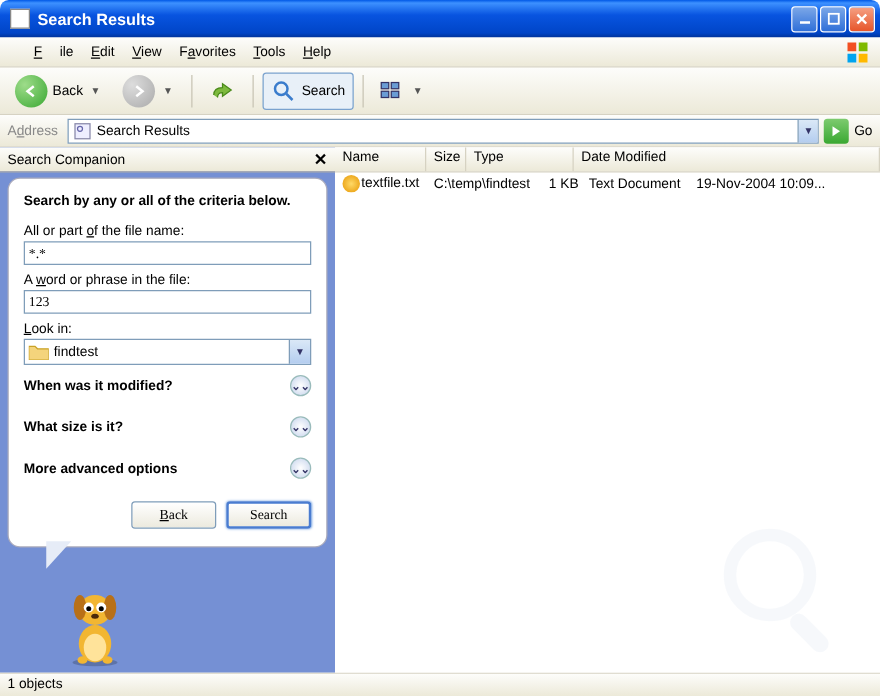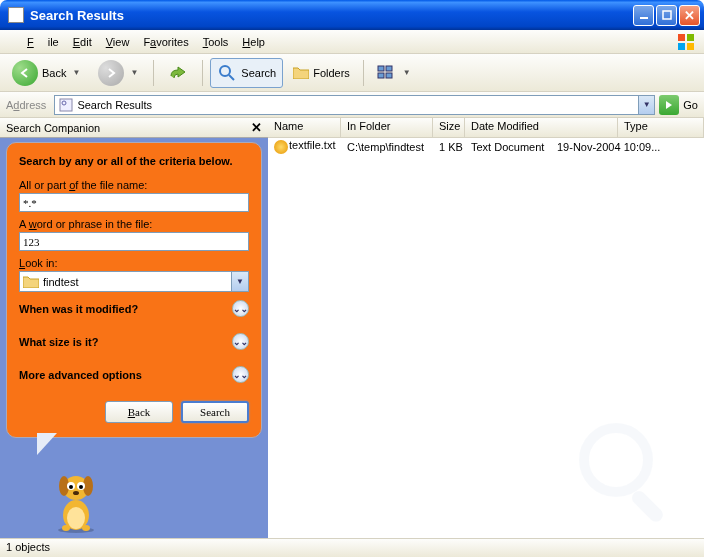--- a/index.html
+++ b/index.html
@@ -31,21 +31,21 @@
 .addr-label { color: #888; padding-right:4px;}
 .addr-input { flex:1; height: 20px; border: 1px solid #7f9db9; background: #fff; display:flex; align-items:center; padding:0 4px; position:relative;}
 .addr-drop { width:16px; height:18px; background:linear-gradient(to bottom,#dae8f7,#b4cdef); border-left:1px solid #7f9db9; display:flex;align-items:center;justify-content:center; position:absolute; right:0; top:0;}
 .go-btn { width:20px; height:20px; background: linear-gradient(to bottom,#7dcb6f,#3aa832); border-radius:3px; display:flex;align-items:center;justify-content:center; color:#fff;}
 
 .content { display: flex; height: 420px; }
 .companion { width: 268px; background: #7590d4; display:flex; flex-direction:column;}
 .comp-header { background: linear-gradient(to bottom,#fdfdfb,#ece9d8); height: 20px; display:flex; align-items:center; padding: 0 6px; border-bottom:1px solid #aaa;}
 .comp-header .comp-title { flex:1;}
 .comp-close { font-family: Arial; font-weight:bold; cursor:default; font-size:13px;}
-.balloon { margin: 4px 6px 0 6px; background: #f97316; border: 1px solid #aab; border-radius: 10px; padding: 12px 12px 14px 12px; position:relative;}
+.balloon { margin: 4px 6px 0 6px; background: #ffffff; border: 1px solid #aab; border-radius: 10px; padding: 12px 12px 14px 12px; position:relative;}
 .balloon h4 { font-size: 11px; margin-bottom: 12px;}
 .fld-label { font-size: 11px; margin: 6px 0 2px 0;}
 .fld-input { width: 100%; height: 19px; border: 1px solid #7f9db9; padding: 0 3px; font-family:Tahoma; font-size:11px;}
 .fld-select { width: 100%; height: 21px; border:1px solid #7f9db9; background:#fff; display:flex; align-items:center; padding:0 3px; position:relative;}
 .fld-select .drop{ position:absolute; right:0; top:0; width:17px; height:19px; background:linear-gradient(to bottom,#dae8f7,#b4cdef); border-left:1px solid #7f9db9; display:flex;align-items:center;justify-content:center;}
 .expand-row { display:flex; align-items:center; justify-content:space-between; font-weight:bold; padding: 8px 0;}
 .expand-btn { width:17px; height:17px; border-radius:50%; background: radial-gradient(circle,#fff,#c5d3ec); border:1px solid #9bb; display:flex;align-items:center;justify-content:center; font-size:9px; color:#336;}
 .btn-row { display:flex; justify-content:flex-end; gap:8px; margin-top:10px;}
 .winbtn { min-width:68px; height:22px; border:1px solid #7f9db9; background: linear-gradient(to bottom,#fff,#eceade); border-radius:3px; font-family:Tahoma; font-size:11px; padding:0 10px;}
 .winbtn.primary { border:2px solid #4a7cd0; box-shadow:0 0 2px #6a9ce0;}
@@ -124,26 +124,20 @@
         <path d="M4 14 Q4 8 11 8 L11 5 L18 10 L11 15 L11 12 Q7 12 7 16" fill="#7db93d" stroke="#4a8a1a"></path>
       </svg>
   </div>
   <div class="sep"></div>
   <div class="tbtn active">
     <svg width="20" height="20">
         <circle cx="8" cy="8" r="5" fill="none" stroke="#3a7ccc" stroke-width="2"></circle>
         <line x1="12" y1="12" x2="17" y2="17" stroke="#3a7ccc" stroke-width="2"></line>
       </svg>
     <span>Search</span>
-  </div>
-  <div class="tbtn">
-    <svg class="folder-ico" viewBox="0 0 16 13">
-        <path d="M0 2 L5 2 L7 4 L16 4 L16 13 L0 13 Z" fill="#f4d47c" stroke="#c9a227"></path>
-      </svg>
-    <span>Folders</span>
   </div>
   <div class="sep"></div>
   <div class="tbtn">
     <svg width="20" height="16">
         <rect x="1" y="1" width="6" height="5" fill="#6a9cd4" stroke="#336"></rect>
         <rect x="9" y="1" width="6" height="5" fill="#6a9cd4" stroke="#336"></rect>
         <rect x="1" y="8" width="6" height="5" fill="#6a9cd4" stroke="#336"></rect>
         <rect x="9" y="8" width="6" height="5" fill="#6a9cd4" stroke="#336"></rect>
       </svg>
     <span class="drop-arrow">▼</span>
@@ -225,24 +219,23 @@
         <ellipse cx="30" cy="23" rx="3" ry="2" fill="#4a2a0a"></ellipse>
         <ellipse cx="20" cy="58" rx="4" ry="3" fill="#f2b632"></ellipse>
         <ellipse cx="40" cy="58" rx="4" ry="3" fill="#f2b632"></ellipse>
       </svg>
     </div>
   </div>
 
   <div class="results">
     <div class="col-headers">
       <div class="col c-name">Name</div>
-      <div class="col c-folder">In Folder</div>
       <div class="col c-size">Size</div>
+      <div class="col c-type">Type</div>
       <div class="col c-date">Date Modified</div>
-      <div class="col c-type">Type</div>
     </div>
     <div class="row">
       <div class="cell c-name"><span class="file-ico"></span><span>textfile.txt</span></div>
       <div class="cell c-folder">C:\temp\findtest</div>
       <div class="cell c-size" style="text-align:right">1 KB</div>
       <div class="cell c-type">Text Document</div>
       <div class="cell c-date">19-Nov-2004 10:09...</div>
     </div>
     <svg class="watermark" width="110" height="110">
       <circle cx="42" cy="42" r="32" fill="none" stroke="#c9d6e8" stroke-width="10"></circle>

